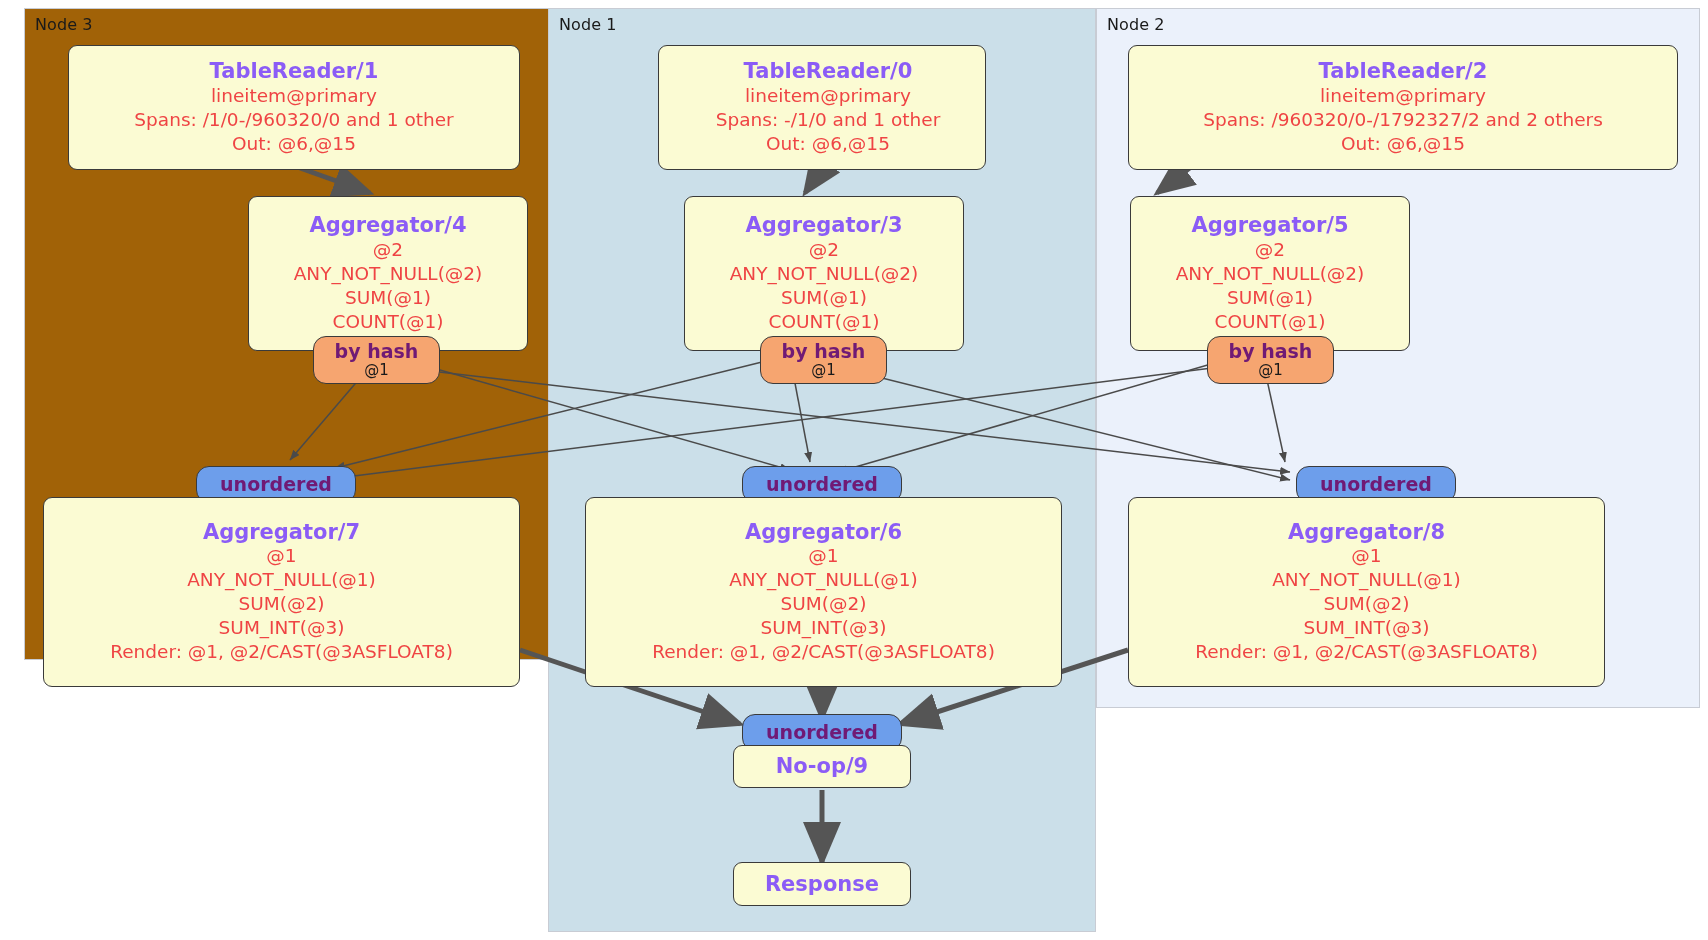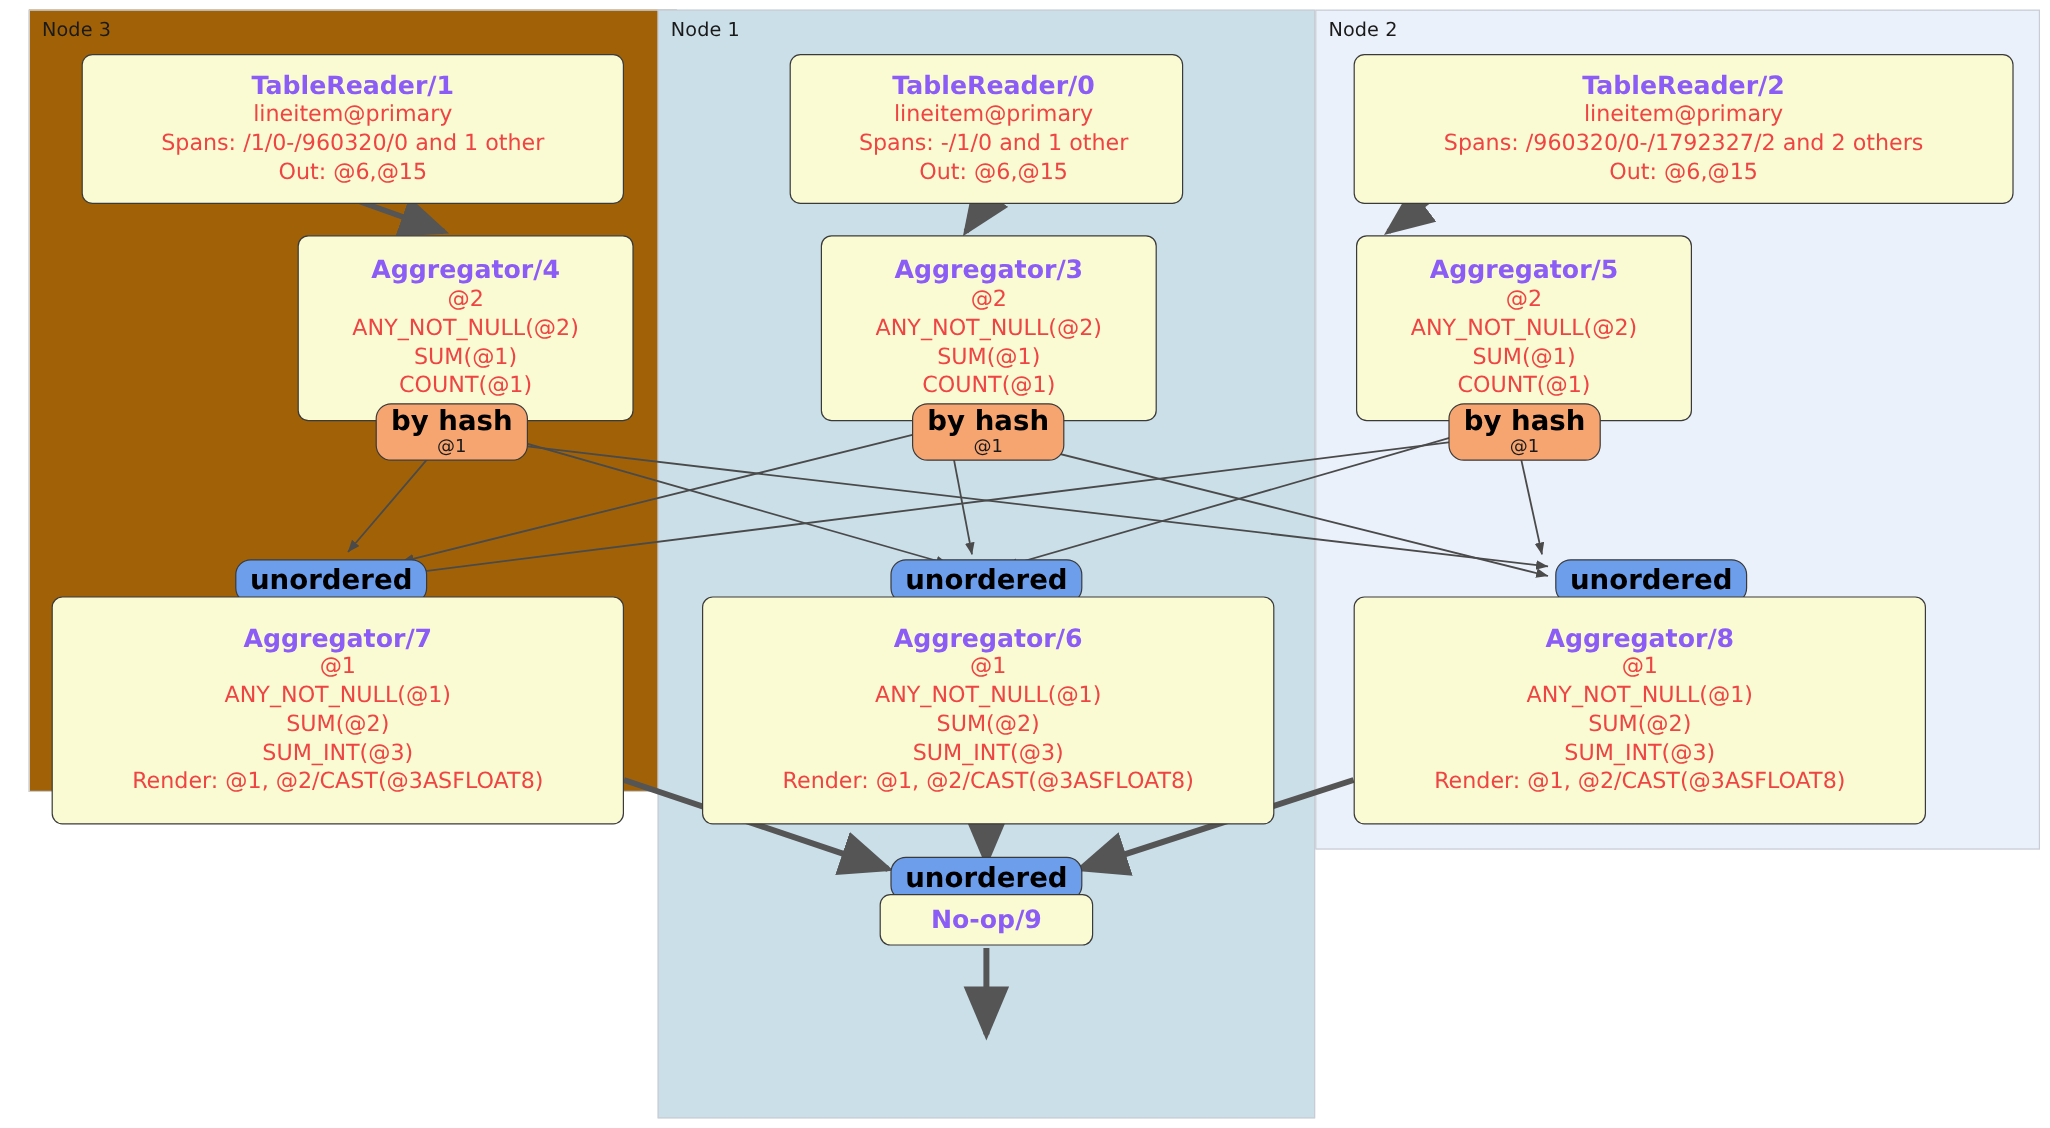--- a/index.html
+++ b/index.html
@@ -22,21 +22,21 @@
     padding:4px 8px;overflow:hidden;}
   .proc-title{font-weight:bold;font-size:21px;color:#8b5cf6;line-height:1.18;
     white-space:nowrap;}
   .proc-line{font-size:18.5px;color:#ef4444;line-height:1.30;white-space:nowrap;}
 
   .badge{position:absolute;box-sizing:border-box;border:1.5px solid #3a3a3a;
     border-radius:13px;text-align:center;display:flex;flex-direction:column;
     justify-content:center;align-items:center;line-height:1.12;}
   .badge-hash{background:#f6a570;}
   .badge-unordered{background:#6d9eeb;}
-  .badge-main{font-weight:bold;font-size:23px;color:#000000;white-space:nowrap;}
+  .badge-main{font-weight:bold;font-size:19px;color:#701a75;white-space:nowrap;}
   .badge-sub{font-size:15px;color:#1a1a1a;white-space:nowrap;}
 </style>
 </head>
 <body>
 
 <div id="stage">
 
   <div class="node-region" id="region-node3">
     <div class="region-label">Node 3</div>
   </div>
@@ -183,14 +183,17 @@
   </div>
 
   <div class="badge badge-unordered" style="left:742px;top:714px;width:160px;height:37px;">
     <div class="badge-main">unordered</div>
   </div>
 
   <div class="proc-box" id="noop9" style="left:733px;top:745px;width:178px;height:43px;">
     <div class="proc-title">No-op/9</div>
   </div>
 
+  <div class="proc-box" id="resp" style="left:733px;top:862px;width:178px;height:44px;">
+    <div class="proc-title">Response</div>
+  </div>
 
 </div>
 
 </body></html>

